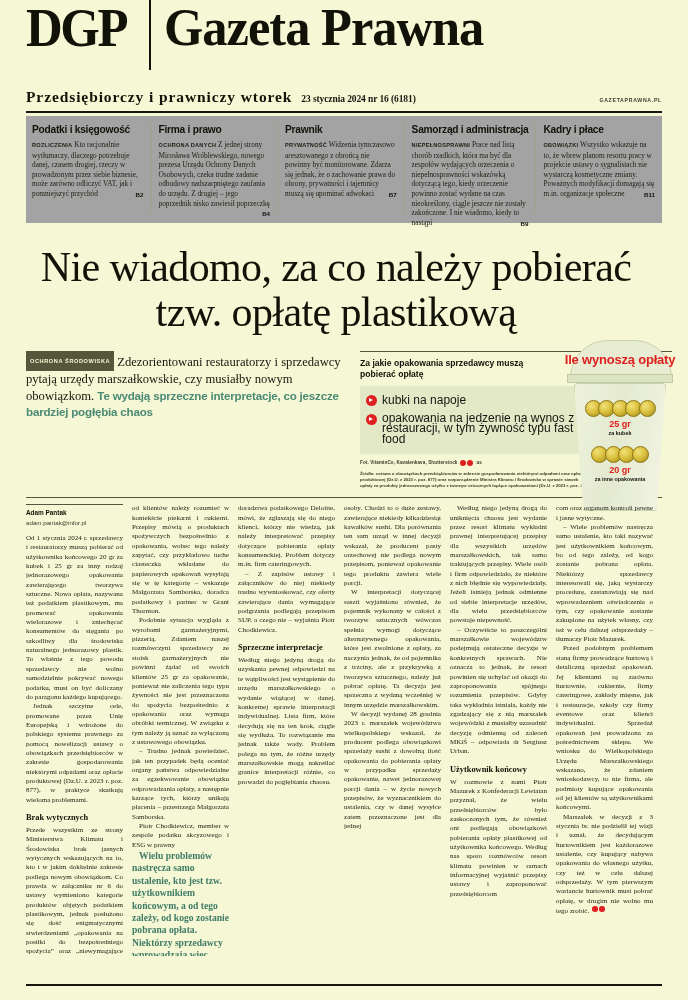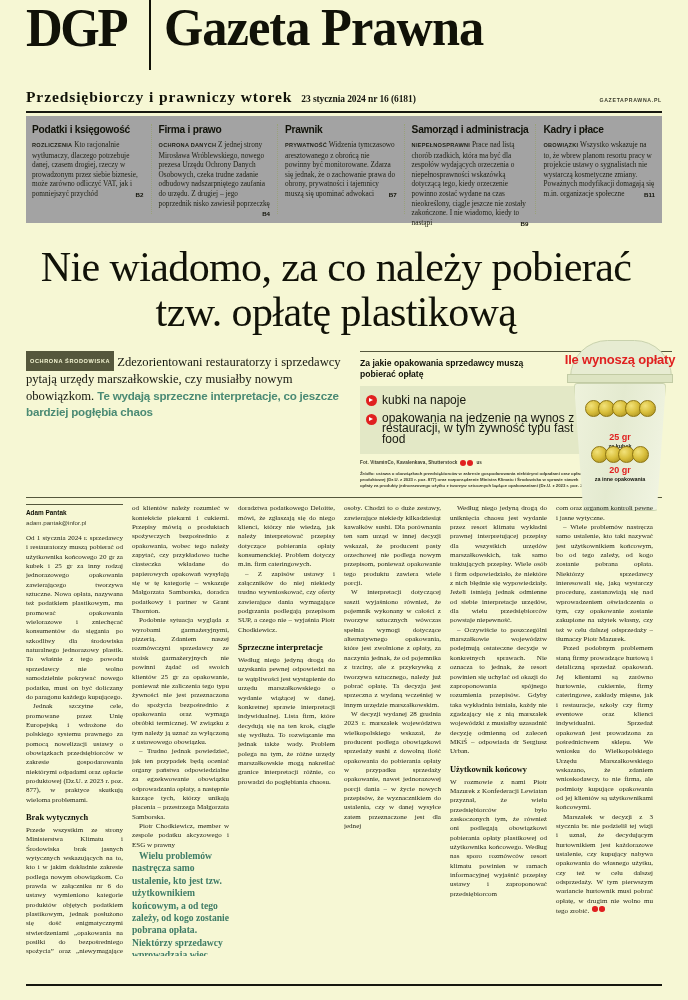--- a/index.html
+++ b/index.html
@@ -331,21 +331,21 @@
     margin-left: -3.5px;
     box-sizing: border-box;
   }
   .coin:first-child { margin-left: 0; }
   .fee {
     position: absolute;
     left: 0; width: 116px;
     text-align: center;
     z-index: 4;
   }
-  .fee.f1 { top: 79px; margin-top: 13px; }
+  .fee.f1 { top: 79px; }
   .fee.f2 { top: 125px; }
   .fee-amt {
     font-family: "Liberation Sans", sans-serif;
     font-weight: bold;
     font-size: 9px;
     color: #e02020;
     line-height: 10px;
   }
   .fee-lbl {
     font-family: "Liberation Sans", sans-serif;

